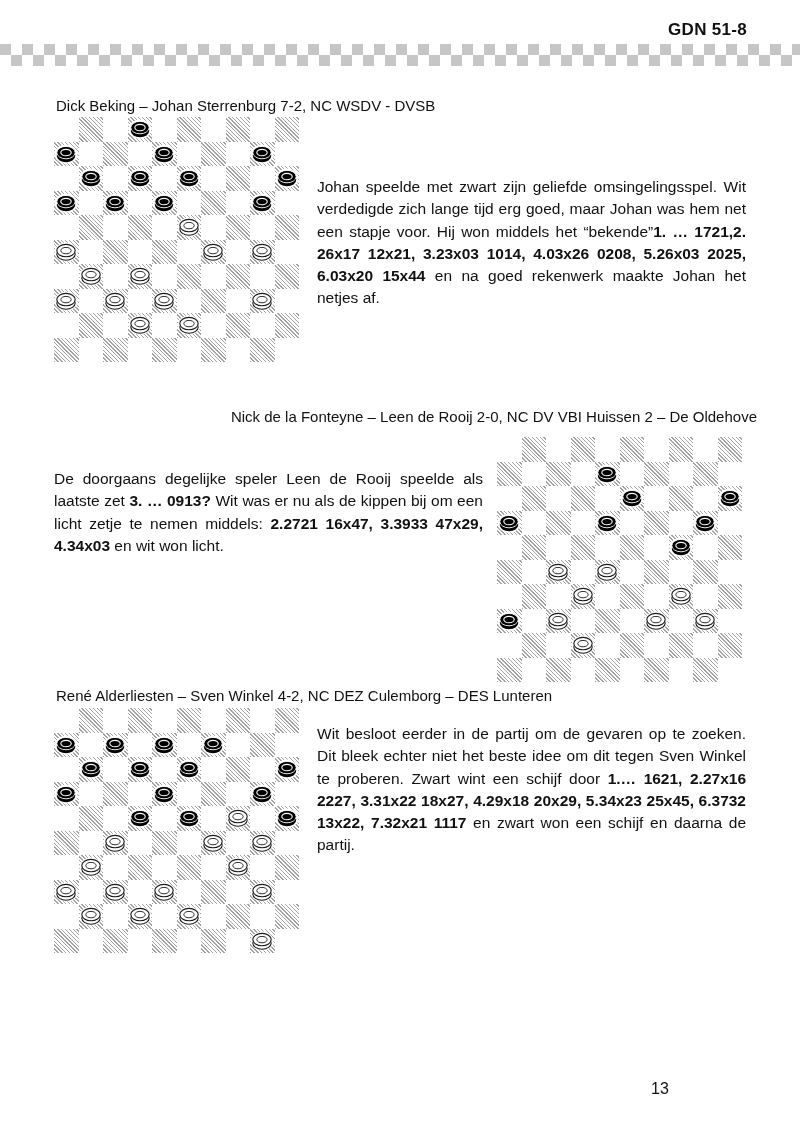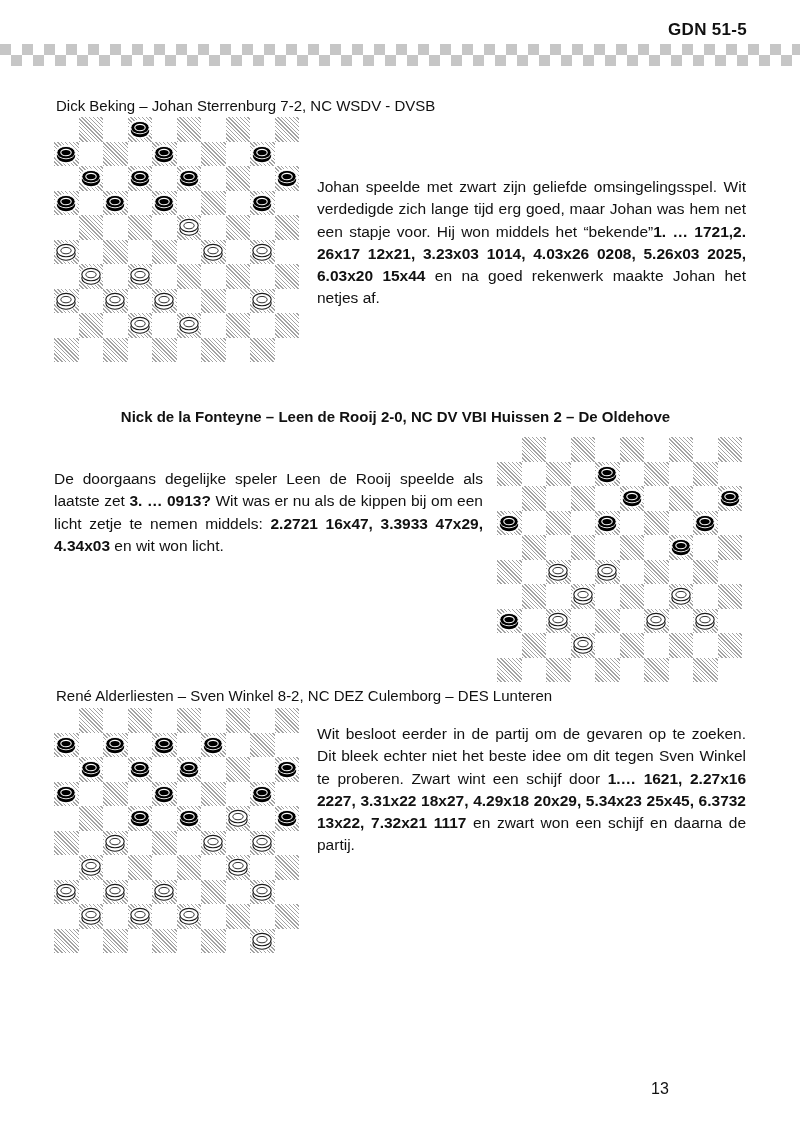--- a/index.html
+++ b/index.html
@@ -14,21 +14,21 @@
   }
   .band{
     position:absolute;left:0;top:44px;width:800px;height:22px;
     background-image:conic-gradient(var(--band) 0 90deg,#fff 90deg 180deg,var(--band) 180deg 270deg,#fff 270deg);
     background-size:22px 22px;background-position:11px 0;
   }
   .sec-title{
     position:absolute;font-size:15px;white-space:nowrap;
   }
   .t0{left:56px;top:97px;}
-  .t1{left:50px;top:408px;width:691px;text-align:center;font-weight:bold;}
+  .t1{left:66px;top:408px;width:691px;text-align:right;}
   .t2{left:56px;top:687px;}
   .para{
     position:absolute;width:429px;font-size:15.5px;line-height:22.3px;
     text-align:justify;text-justify:inter-word;
   }
   .p0{left:317px;top:176px;}
   .p1{left:54px;top:468px;}
   .p2{left:317px;top:723px;}
   .board{
     position:absolute;width:245px;height:245px;background:#fff;
@@ -43,21 +43,21 @@
   }
   .piece{position:absolute;width:24px;height:24px;}
   .piece svg{display:block;}
   .pagenum{
     position:absolute;left:651px;top:1080px;font-size:16px;
   }
 </style>
 </head>
 <body>
 
-<div class="issue">GDN 51-5</div>
+<div class="issue">GDN 51-8</div>
 
 <div class="band"></div>
 
 <div class="sec-title t0">Dick Beking – Johan Sterrenburg 7-2, NC WSDV - DVSB</div>
 <div class="board b0">
     <div class="sq" style="left: 24.5px; top: 0px;"></div>
     <div class="sq" style="left: 73.5px; top: 0px;"></div>
     <div class="sq" style="left: 122.5px; top: 0px;"></div>
     <div class="sq" style="left: 171.5px; top: 0px;"></div>
     <div class="sq" style="left: 220.5px; top: 0px;"></div>
@@ -477,21 +477,21 @@
     <div class="piece" style="left: 73.75px; top: 196.25px;">
       <svg width="24" height="24" viewBox="0 0 24 24">
         <ellipse cx="12" cy="12.2" rx="11.4" ry="9.6" fill="#fff"></ellipse>
         <ellipse cx="12" cy="14" rx="9.2" ry="6.2" fill="#fff" stroke="#1a1a1a" stroke-width="1.1"></ellipse>
         <ellipse cx="12" cy="10.6" rx="9.2" ry="6.2" fill="#fff" stroke="#1a1a1a" stroke-width="1.1"></ellipse>
         <ellipse cx="12" cy="10.6" rx="5.2" ry="3.2" fill="none" stroke="#1a1a1a" stroke-width="0.9"></ellipse>
       </svg>
     </div>
   </div>
 
-<div class="sec-title t2">René Alderliesten – Sven Winkel 8-2, NC DEZ Culemborg – DES Lunteren</div>
+<div class="sec-title t2">René Alderliesten – Sven Winkel 4-2, NC DEZ Culemborg – DES Lunteren</div>
 <div class="board b2">
     <div class="sq" style="left: 24.5px; top: 0px;"></div>
     <div class="sq" style="left: 73.5px; top: 0px;"></div>
     <div class="sq" style="left: 122.5px; top: 0px;"></div>
     <div class="sq" style="left: 171.5px; top: 0px;"></div>
     <div class="sq" style="left: 220.5px; top: 0px;"></div>
     <div class="sq" style="left: 0px; top: 24.5px;"></div>
     <div class="sq" style="left: 49px; top: 24.5px;"></div>
     <div class="sq" style="left: 98px; top: 24.5px;"></div>
     <div class="sq" style="left: 147px; top: 24.5px;"></div>

